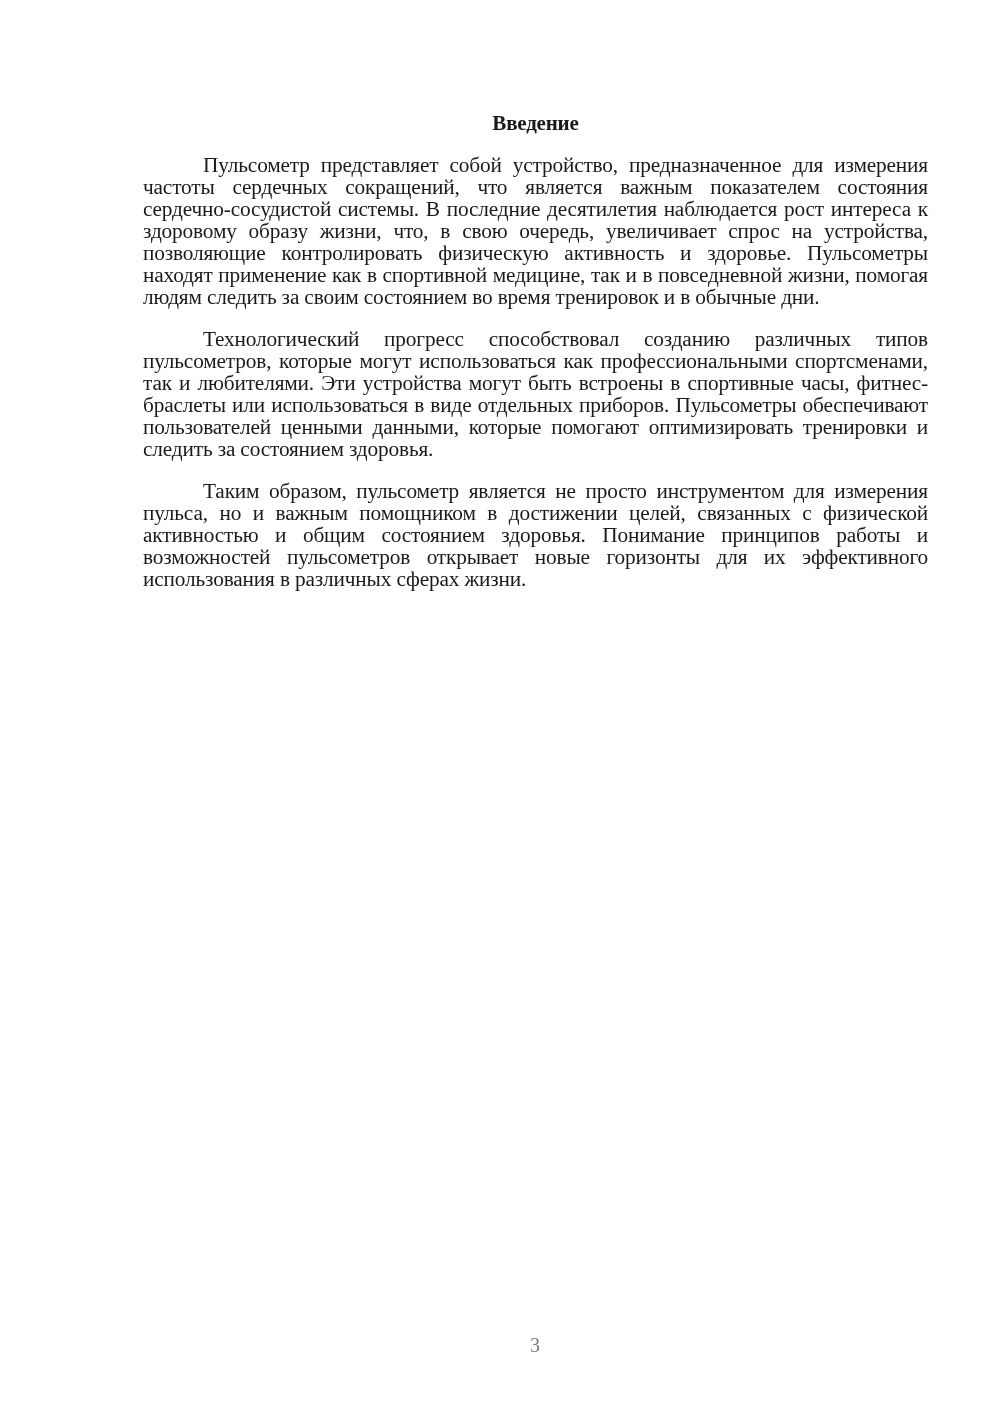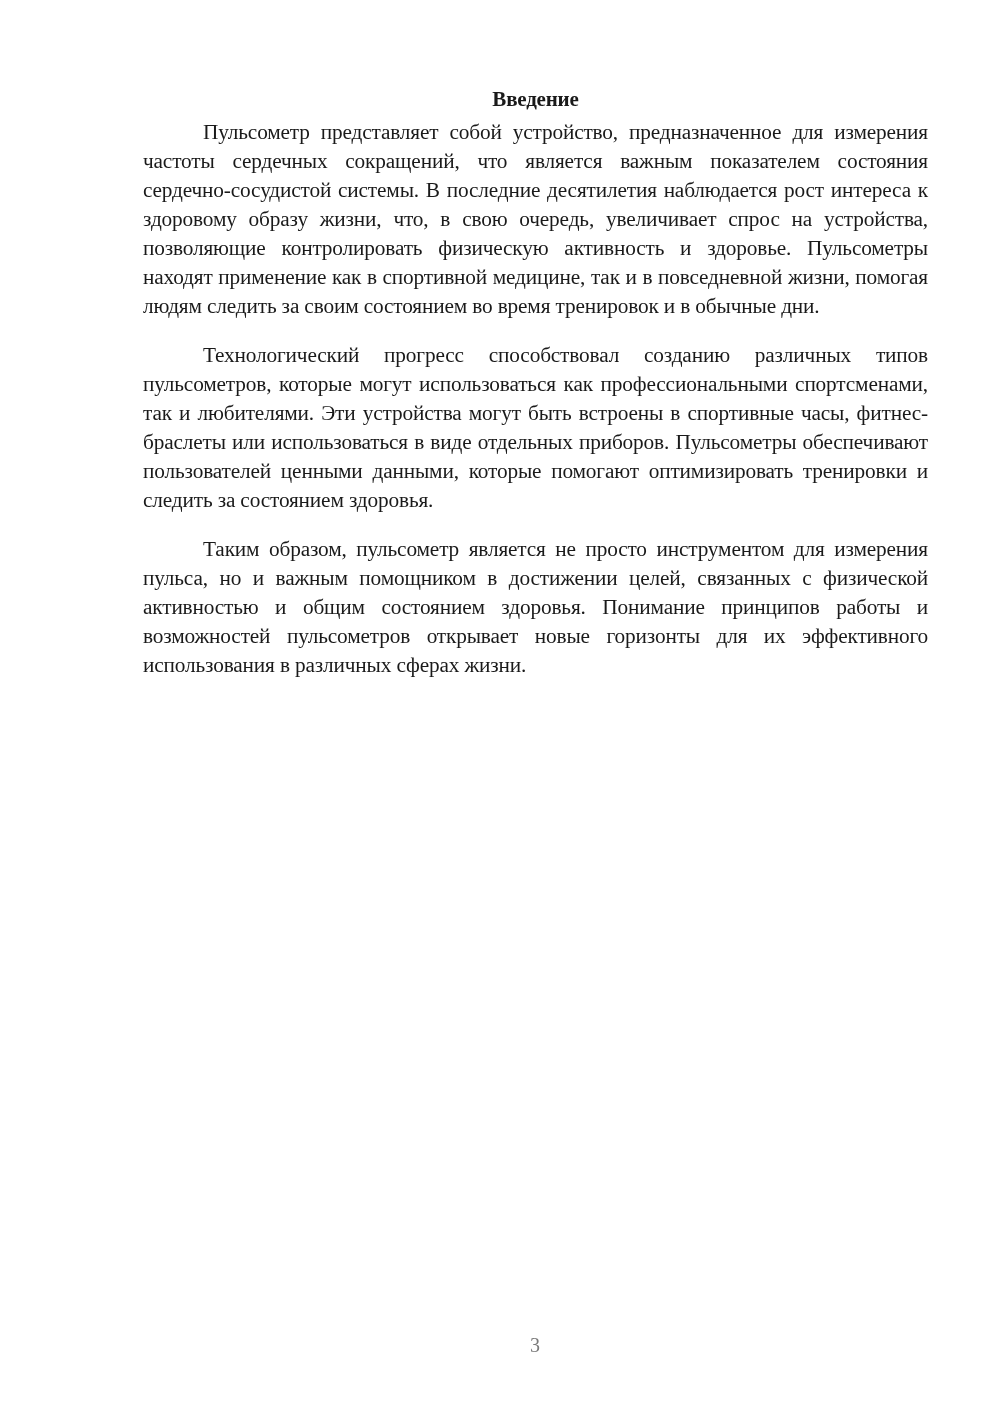--- a/index.html
+++ b/index.html
@@ -9,39 +9,39 @@
     }
     body {
       width: 1000px;
       height: 1414px;
       position: relative;
       overflow: hidden;
     }
     .page {
       position: absolute;
       left: 143px;
-      top: 82px;
+      top: 106px;
       width: 785px;
       font-family: "Liberation Serif", serif;
       color: #1a1a1a;
     }
     .title {
       text-align: center;
       font-weight: bold;
       font-size: 21px;
       line-height: 35px;
       margin: 0 0 0 0;
       height: 36px;
       letter-spacing: -0.2px;
       padding-left: 0;
     }
     .para {
-      margin: 0 0 20px 0;
+      margin: 12px 0 20px 0;
       font-size: 21.3px;
-      line-height: 29px;
+      line-height: 22px;
       text-align: justify;
       text-indent: 60px;
       letter-spacing: -0.15px;
     }
     .page-number {
       position: absolute;
       left: 0;
       width: 1070px;
       top: 1334px;
       text-align: center;

